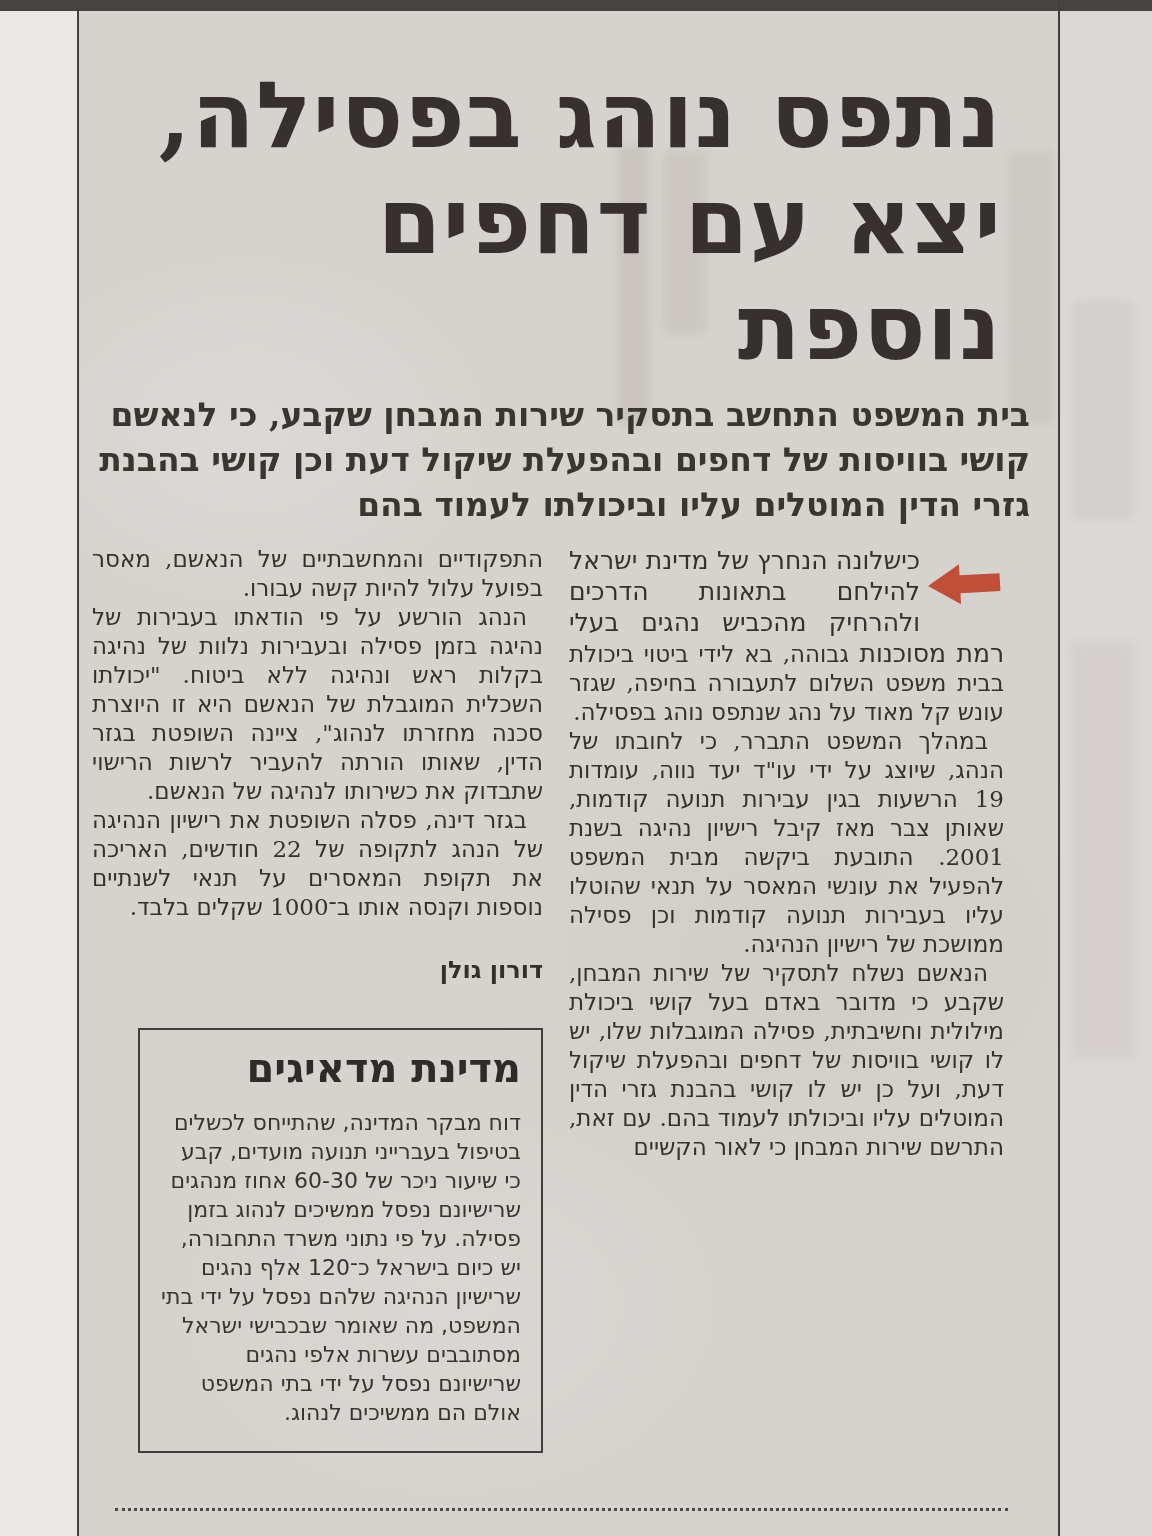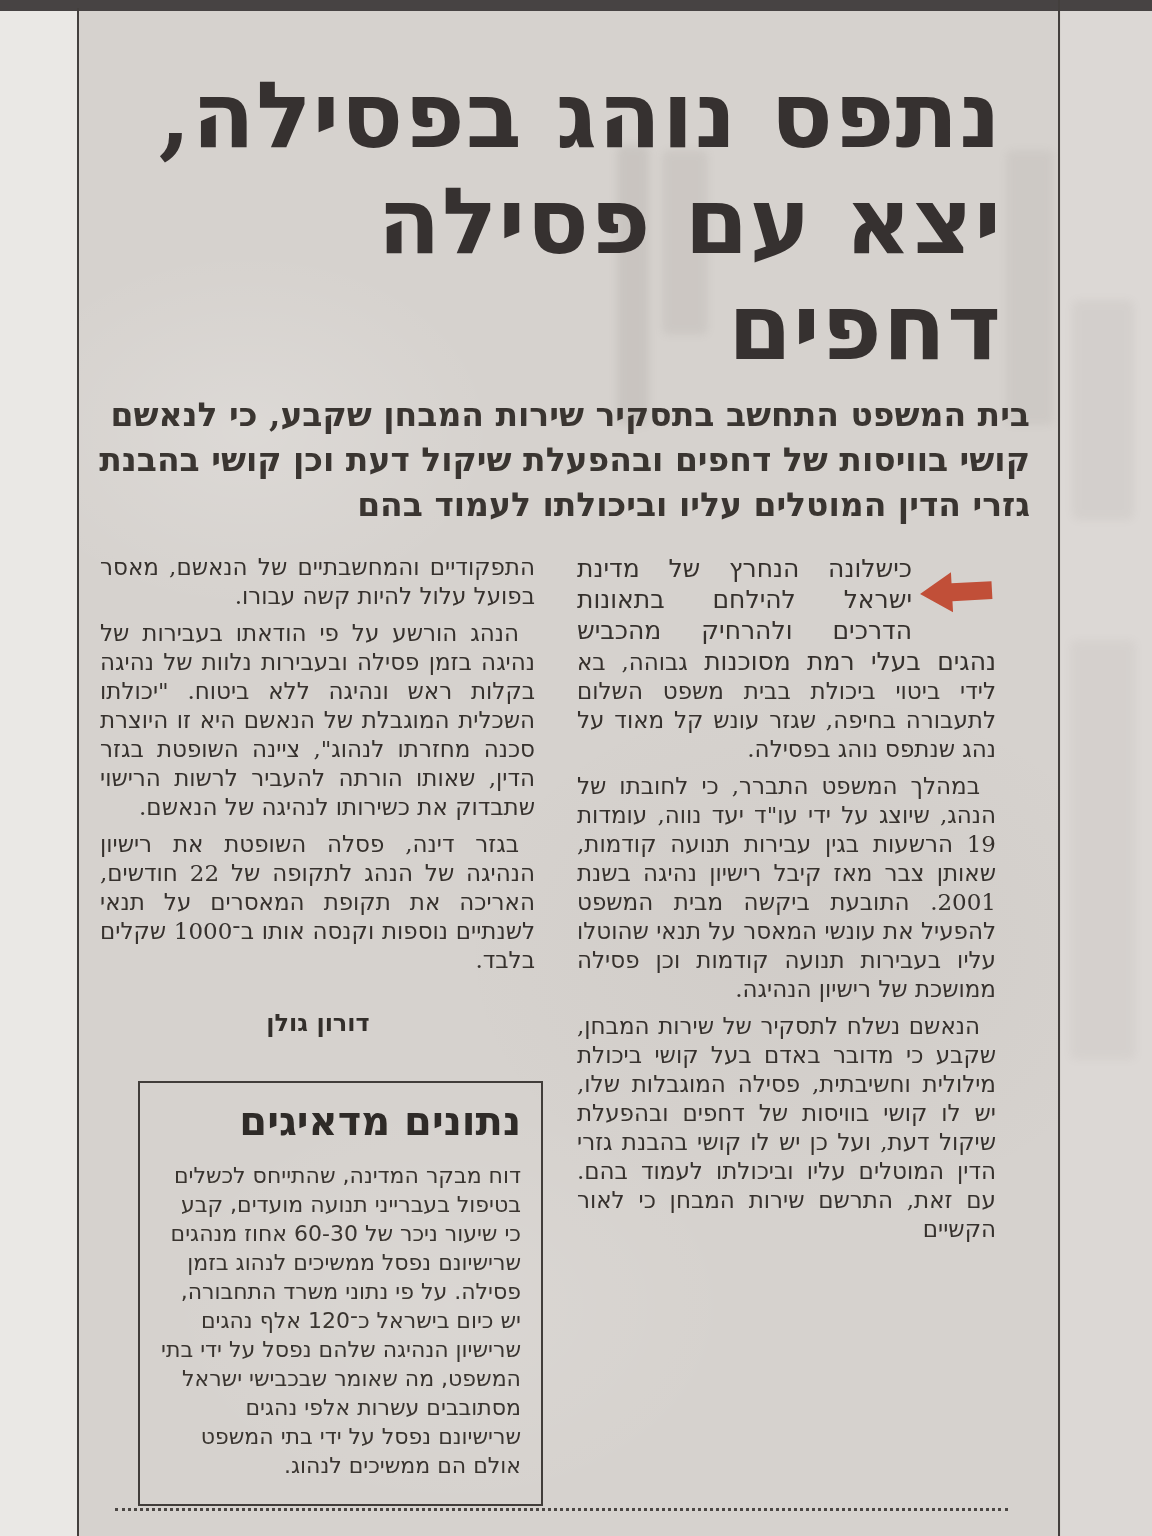--- a/index.html
+++ b/index.html
@@ -34,30 +34,30 @@
   }
   .subhead{
     margin:12px 0 0 0;padding:0 2px;
     font-size:33px;line-height:45px;font-weight:bold;
     text-align:right;color:#3a3531;
   }
   .columns{display:flex;gap:26px;margin-top:18px;padding-left:0;padding-right:28px;}
   .col-a{width:435px;flex:none;}
   .col-b{flex:1;}
   .col-a p,.col-b p{
-    margin:8px;font-size:23px;line-height:29px;
+    margin:0;font-size:23px;line-height:29px;
     text-align:justify;text-indent:16px;color:#36312d;
   }
   .col-a p.noindent,.col-b p.noindent{text-indent:0;}
   .lead{font-size:25px;line-height:31px;}
   .arrow-float{float:right;width:80px;height:92px;margin-left:4px;position:relative;}
   .arrow-float svg{position:absolute;top:16px;right:2px;transform:rotate(-3deg);}
 
   .byline{
-    margin:34px 0 0 1px;text-align:center;font-weight:bold;font-size:24px;
+    margin:34px 0 0 1px;text-align:right;font-weight:bold;font-size:24px;
     font-family:"DejaVu Sans",sans-serif;color:#332f2b;
   }
   .email{
     margin:6px 0 0 0;text-align:left;font-style:italic;font-size:25px;
     font-family:"DejaVu Serif",serif;color:#37322e;direction:ltr;
   }
 
   .data-box{
     margin:44px 0 0 46px;border:2px solid #413d3a;
     padding:14px 20px 24px 20px;
@@ -90,21 +90,21 @@
   <div class="ghost" style="left:617px;top:145px;width:32px;height:280px;opacity:.12;"></div>
   <div class="ghost" style="left:662px;top:150px;width:46px;height:185px;opacity:.09;"></div>
   <div class="ghost" style="left:1006px;top:150px;width:48px;height:275px;opacity:.08;"></div>
   <div class="ghost" style="left:1072px;top:300px;width:62px;height:220px;opacity:.07;"></div>
   <div class="ghost" style="left:1070px;top:640px;width:66px;height:420px;opacity:.06;"></div>
 
   <div class="content">
 
     <h1 class="headline">
       <span>נתפס נוהג בפסילה,</span><br>
-      <span>יצא עם פסילה דחפים</span><br>
+      <span>יצא עם דחפים נוספת</span><br>
     </h1>
 
     <div class="subhead">בית המשפט התחשב בתסקיר שירות המבחן שקבע, כי לנאשם קושי בוויסות של דחפים ובהפעלת שיקול דעת וכן קושי בהבנת גזרי הדין המוטלים עליו וביכולתו לעמוד בהם</div>
 
     <div class="columns">
 
       <div class="col-a">
         <p class="noindent">
           <span class="arrow-float">
             <svg width="76" height="46" viewBox="0 0 76 46">
@@ -118,21 +118,21 @@
       </div>
 
       <div class="col-b">
         <p class="noindent">התפקודיים והמחשבתיים של הנאשם, מאסר בפועל עלול להיות קשה עבורו.</p>
         <p>הנהג הורשע על פי הודאתו בעבירות של נהיגה בזמן פסילה ובעבירות נלוות של נהיגה בקלות ראש ונהיגה ללא ביטוח. "יכולתו השכלית המוגבלת של הנאשם היא זו היוצרת סכנה מחזרתו לנהוג", ציינה השופטת בגזר הדין, שאותו הורתה להעביר לרשות הרישוי שתבדוק את כשירותו לנהיגה של הנאשם.</p>
         <p>בגזר דינה, פסלה השופטת את רישיון הנהיגה של הנהג לתקופה של 22 חודשים, האריכה את תקופת המאסרים על תנאי לשנתיים נוספות וקנסה אותו ב־1000 שקלים בלבד.</p>
 
         <div class="byline">דורון גולן</div>
 
         <div class="data-box">
-          <h2>נתונים מדאיגים</h2>
+          <h2>מדינת מדאיגים</h2>
           <p>דוח מבקר המדינה, שהתייחס לכשלים בטיפול בעברייני תנועה מועדים, קבע כי שיעור ניכר של 60-30 אחוז מנהגים שרישיונם נפסל ממשיכים לנהוג בזמן פסילה. על פי נתוני משרד התחבורה, יש כיום בישראל כ־120 אלף נהגים שרישיון הנהיגה שלהם נפסל על ידי בתי המשפט, מה שאומר שבכבישי ישראל מסתובבים עשרות אלפי נהגים שרישיונם נפסל על ידי בתי המשפט אולם הם ממשיכים לנהוג.</p>
         </div>
       </div>
 
     </div>
   </div>
 
   <div class="dotted-line"></div>
 
 </div>

